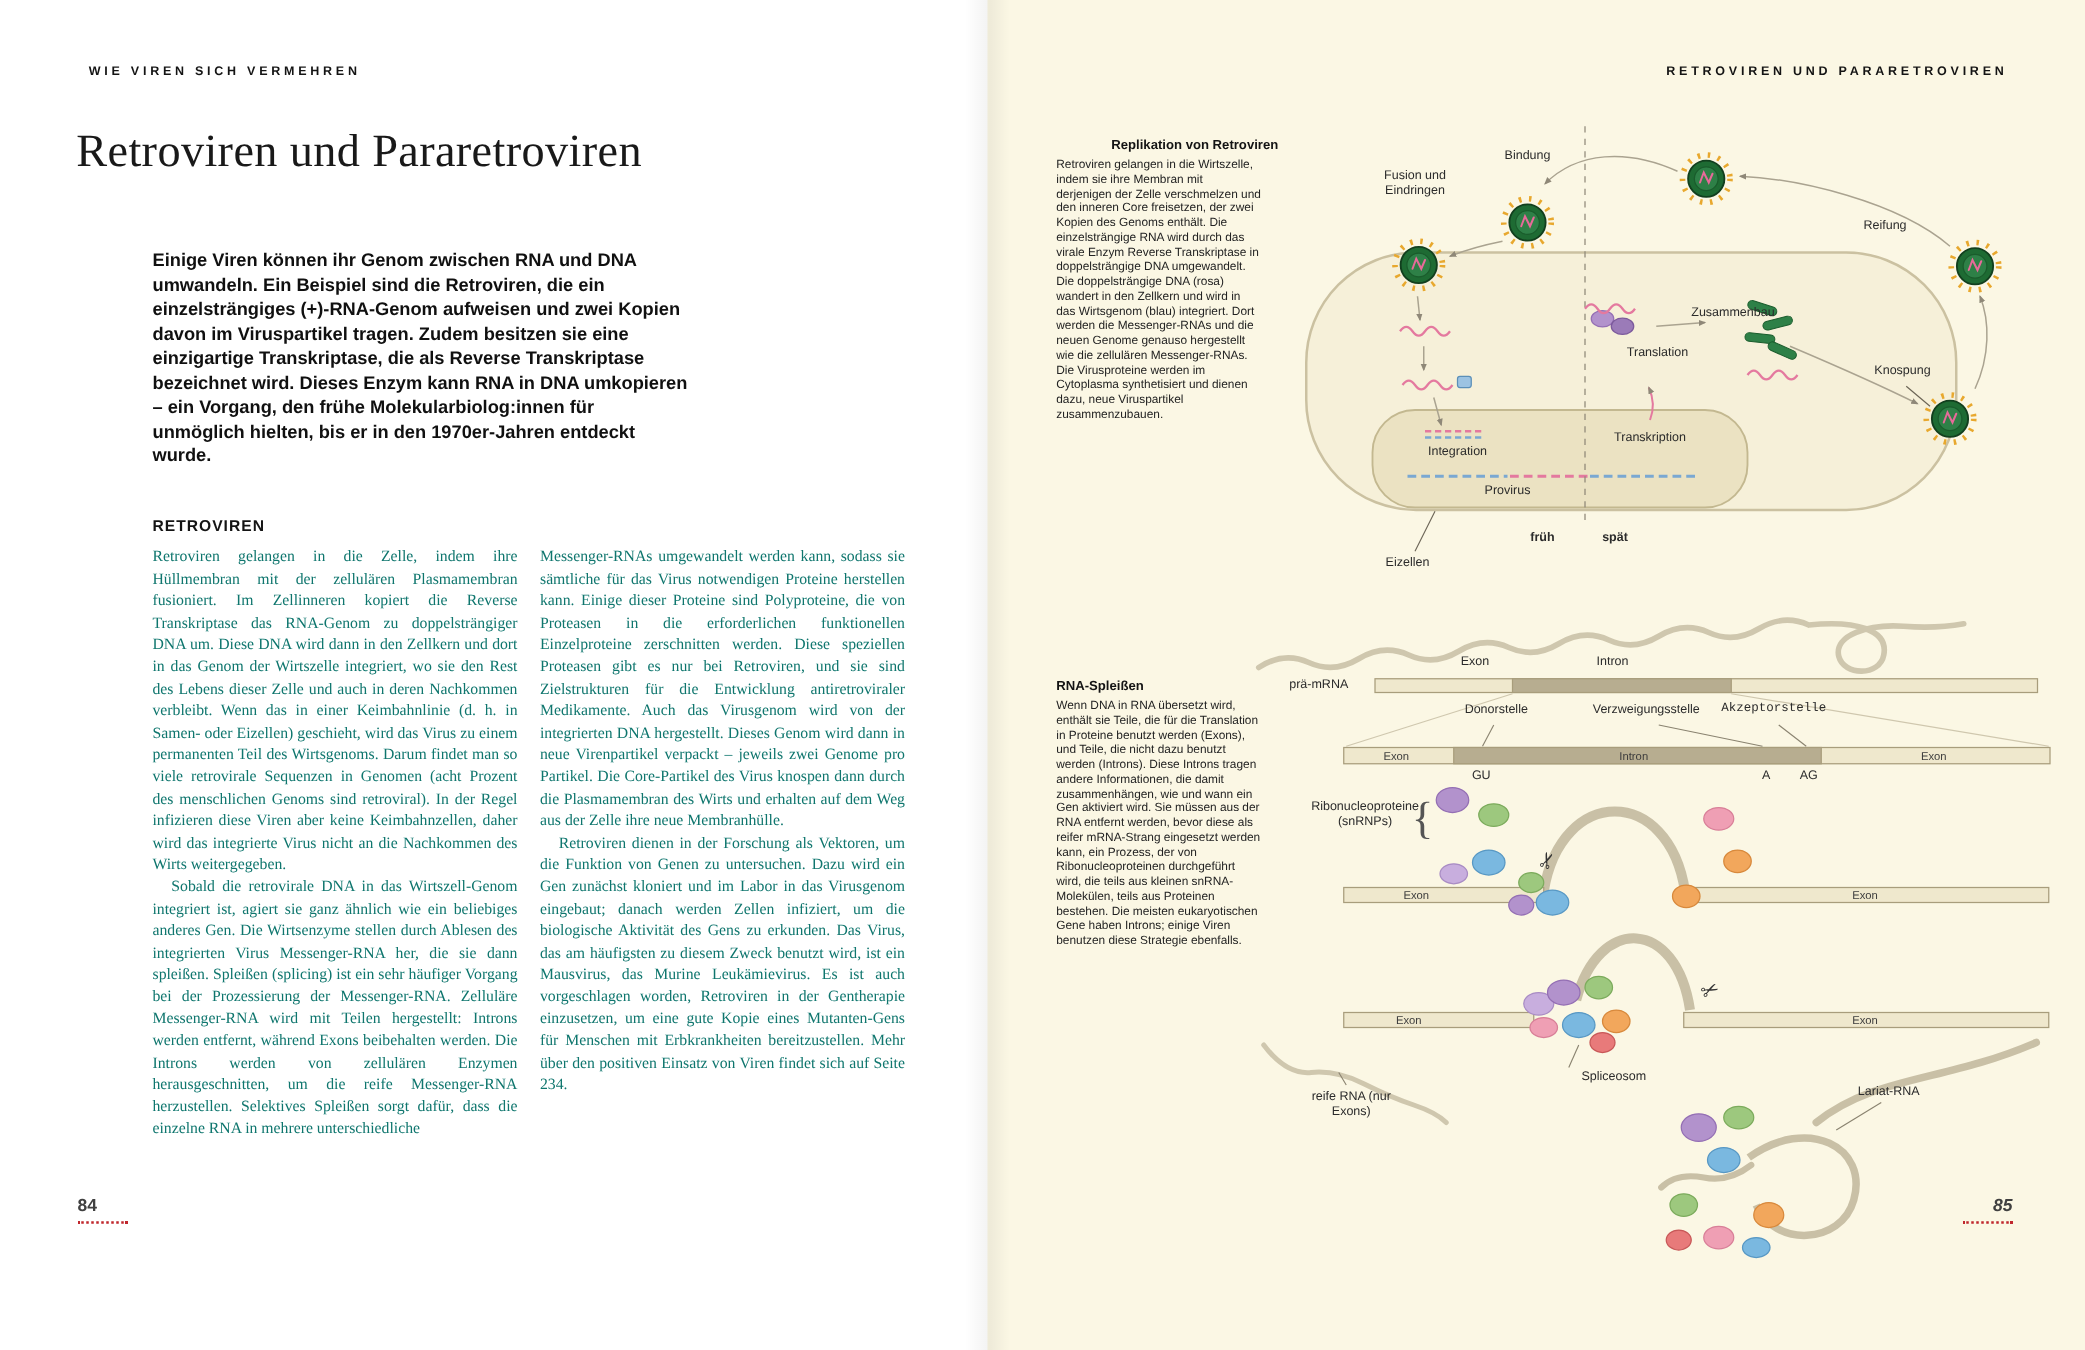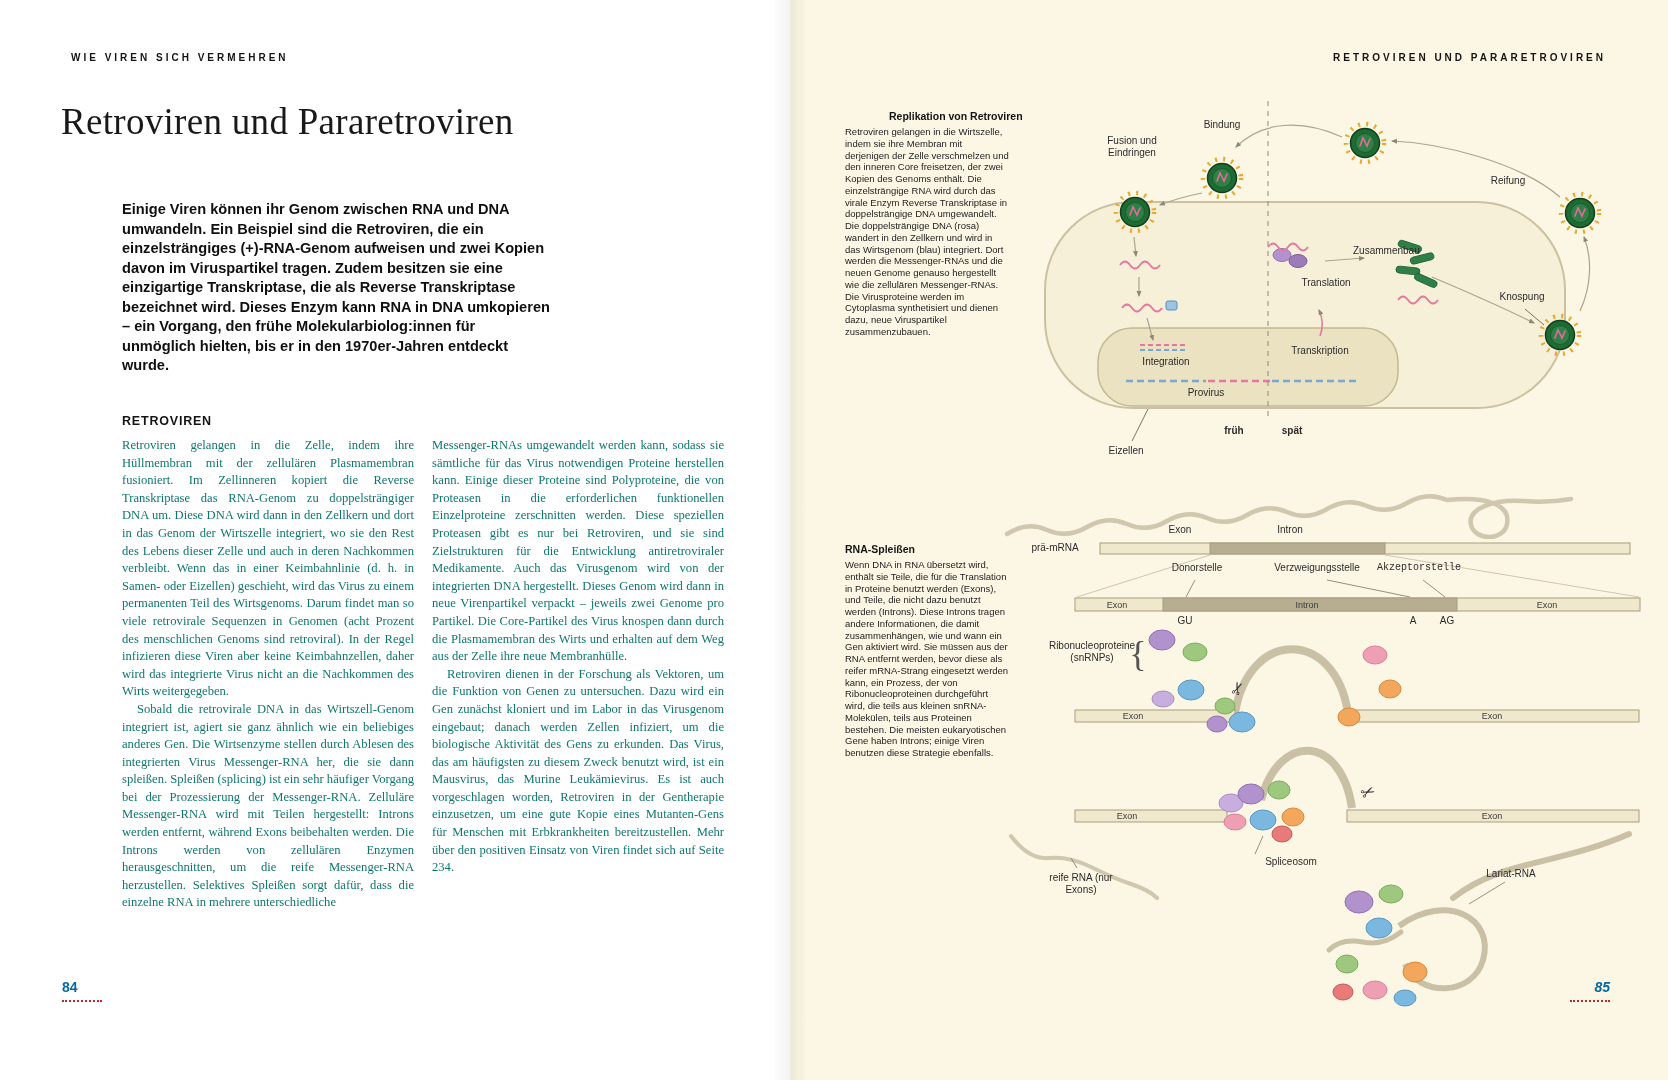--- a/index.html
+++ b/index.html
@@ -7,21 +7,21 @@
   .spread{position:relative;width:1668px;height:1080px;background:#ffffff;font-family:"Liberation Sans",sans-serif;color:#1c1c1c;}
   .page-right-bg{position:absolute;left:790px;top:0;width:878px;height:1080px;background:#fbf7e4;}
   .gutter{position:absolute;left:772px;top:0;width:36px;height:1080px;background:linear-gradient(90deg,rgba(0,0,0,0),rgba(0,0,0,0.05) 55%,rgba(0,0,0,0));}
   .runhead{position:absolute;font:bold 10px "Liberation Sans",sans-serif;letter-spacing:3px;color:#141414;white-space:nowrap;}
   .title{position:absolute;margin:0;font:400 37px "Liberation Serif",serif;color:#191919;letter-spacing:0.3px;}
   .intro{position:absolute;font:bold 14.6px/1.34 "Liberation Sans",sans-serif;color:#101010;}
   .sechead{position:absolute;font:bold 12.5px "Liberation Sans",sans-serif;letter-spacing:0.8px;color:#141414;}
   .bodycol{position:absolute;font:12.6px/17.6px "Liberation Serif",serif;text-align:justify;color:#0f766e;hyphens:auto;}
   .bodycol p{margin:0;}
   .bodycol p.ind{text-indent:15px;}
-  .pagenum{position:absolute;font:bold 14px "Liberation Sans",sans-serif;color:#0369a1;margin-top:23px;}
+  .pagenum{position:absolute;font:bold 14px "Liberation Sans",sans-serif;color:#404040;}
   .pdots{width:40px;height:0;border-top:2.4px dotted #c0272d;margin-top:5px;}
   .pdots.r{margin-left:auto;}
   .sidehead{position:absolute;font:bold 10.5px "Liberation Sans",sans-serif;color:#141414;}
   .sidebody{position:absolute;font:9.5px/1.24 "Liberation Sans",sans-serif;color:#222;text-align:left;}
   .figure{position:absolute;}
   .dlabel{position:absolute;font:10px/1.18 "Liberation Sans",sans-serif;color:#2b2b2b;text-align:center;transform:translate(-50%,0);}
   .dlabel.nw{white-space:nowrap;}
   .dlabel.b{font-weight:bold;}
   .dlabel.onbar{font-size:9px;color:#3c3c3c;white-space:nowrap;}
   .scissors{position:absolute;font-size:17px;color:#333;line-height:1;}

